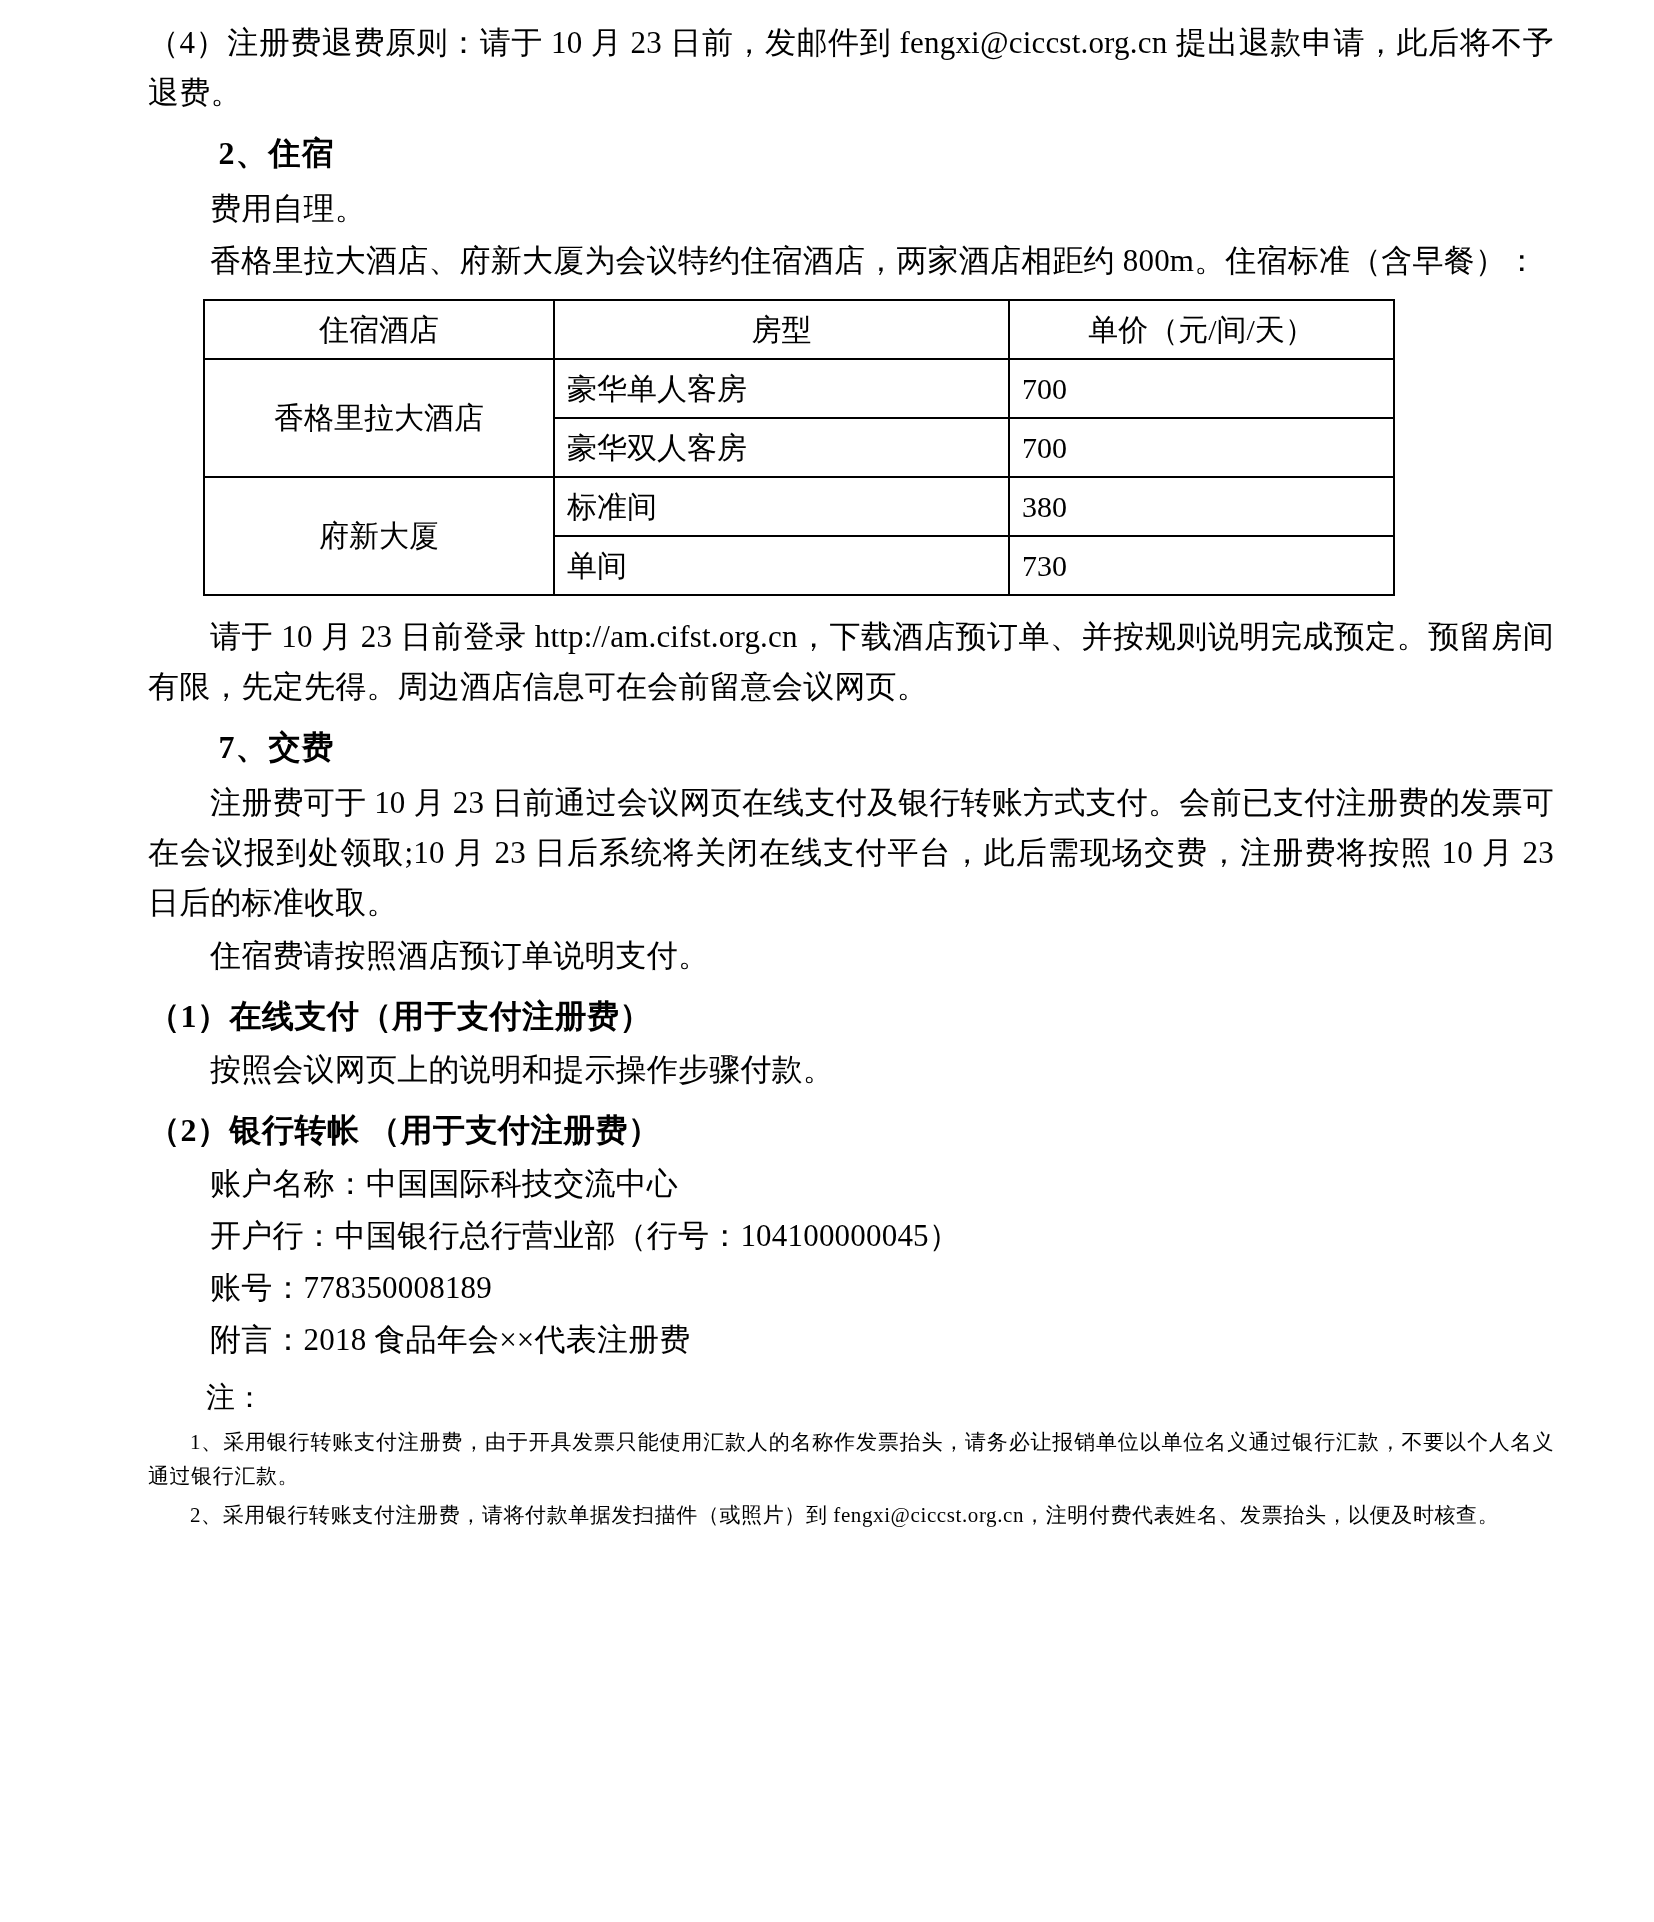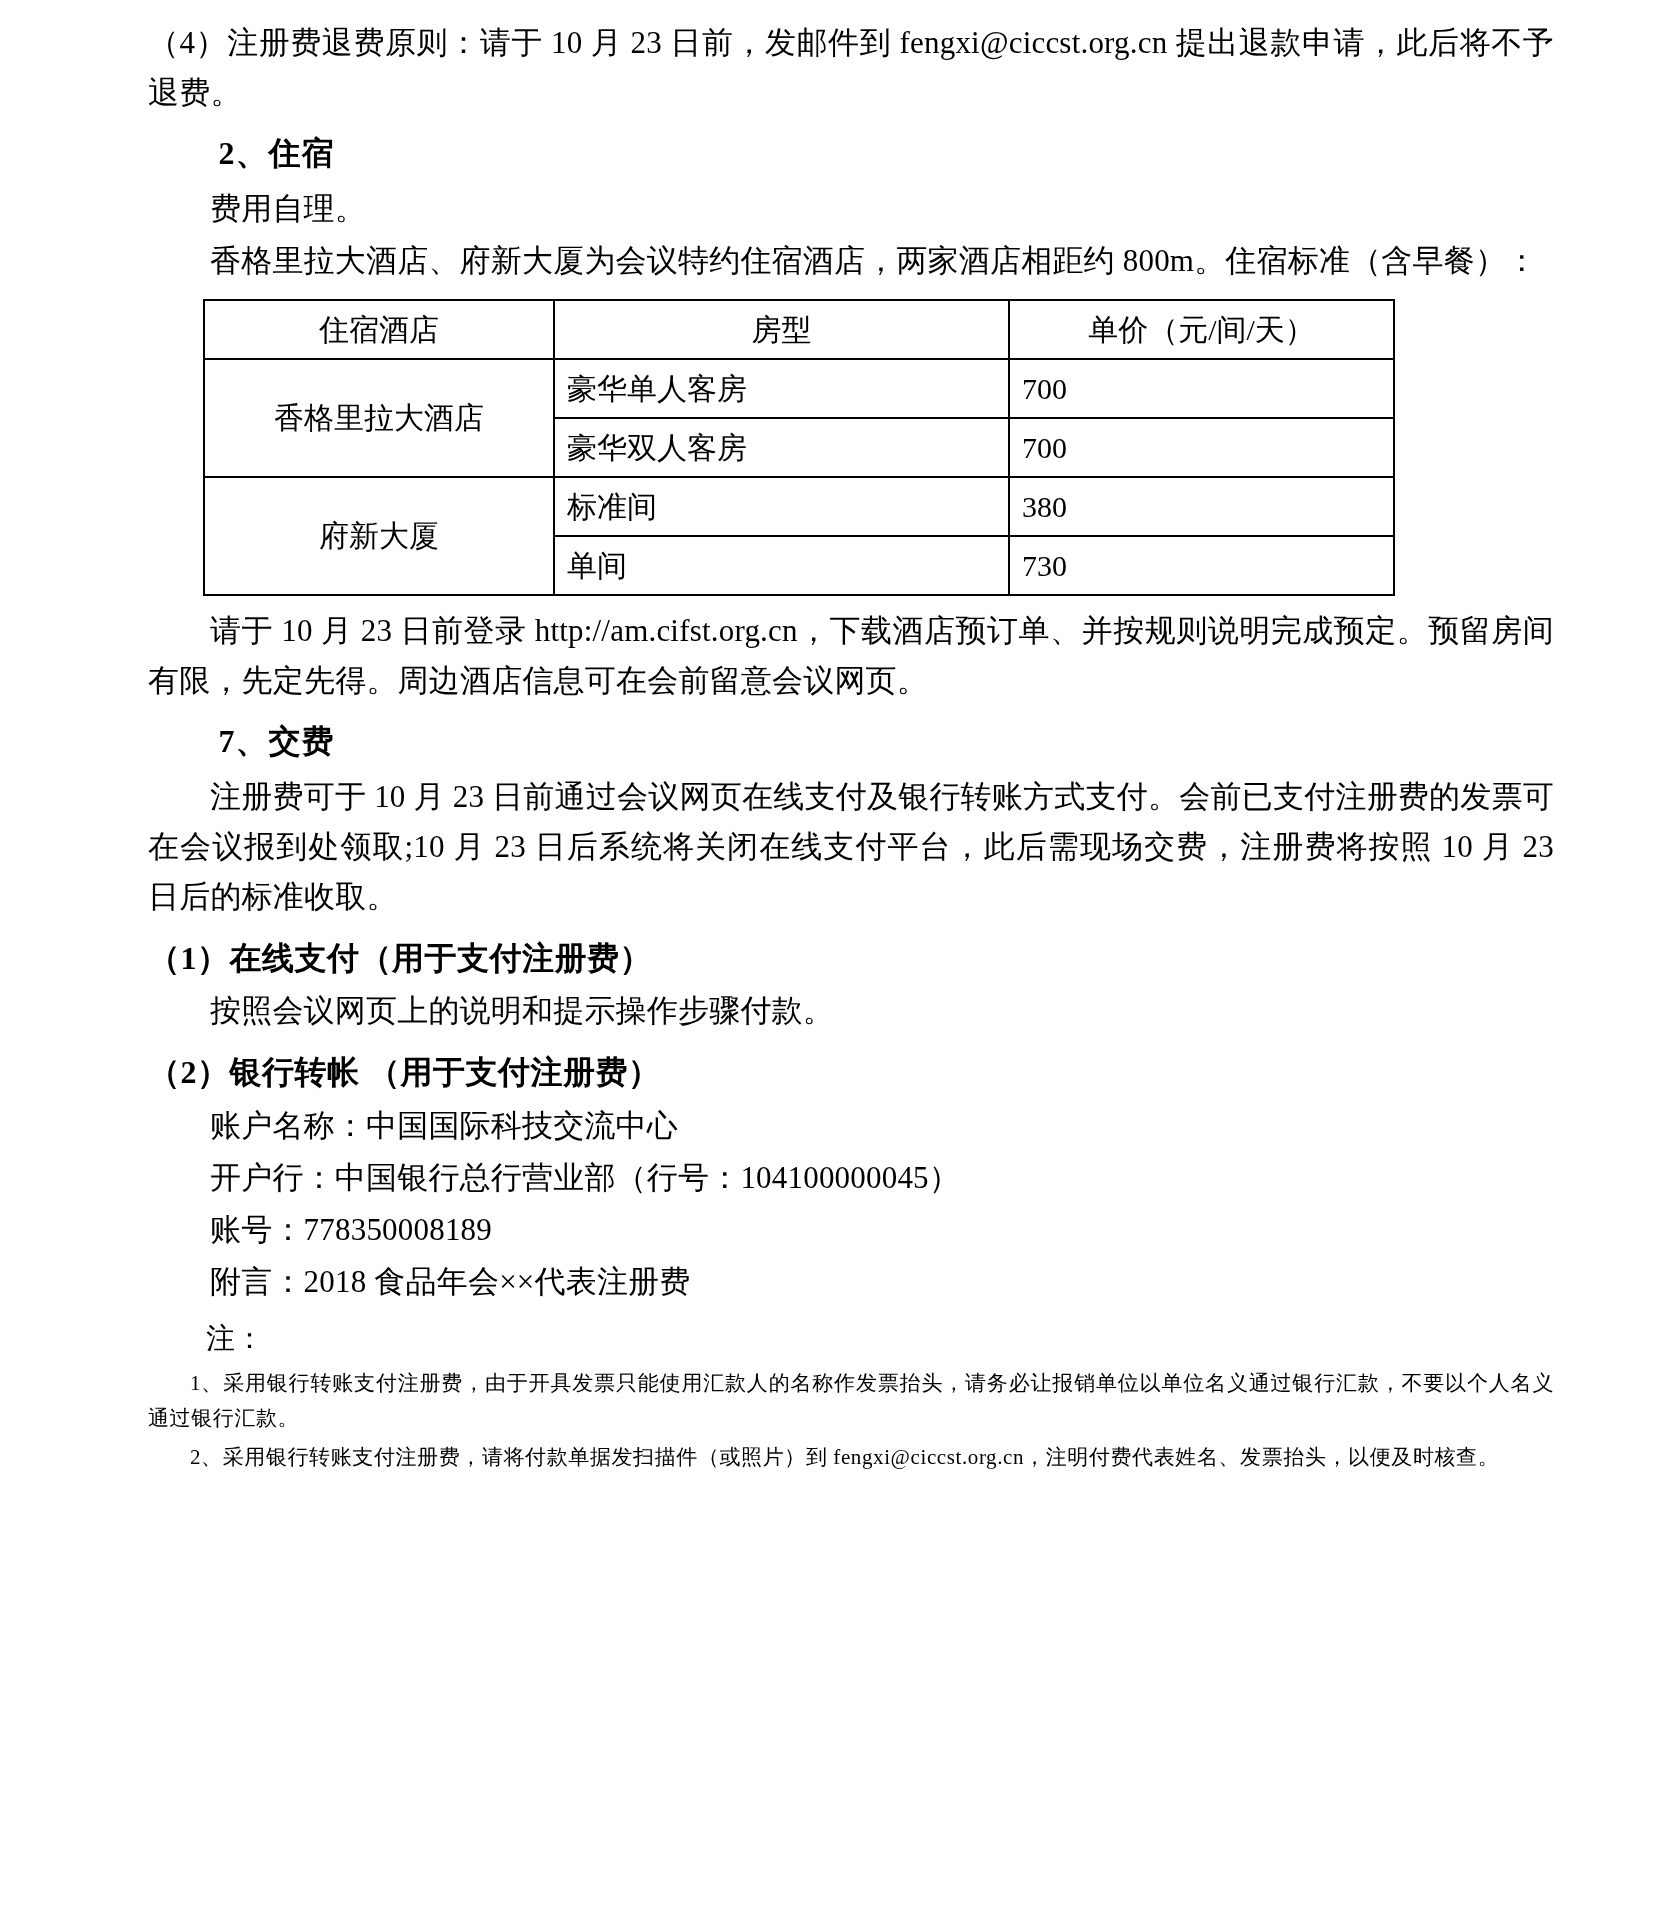--- a/index.html
+++ b/index.html
@@ -61,21 +61,21 @@
   .note-item {
     font-size: 21px;
     line-height: 1.66;
     margin: 4px 0 0 0;
     text-indent: 2em;
     text-align: justify;
     letter-spacing: 0.6px;
   }
   table.hotel {
     border-collapse: collapse;
-    margin: 12px 0 10px 55px;
+    margin: 12px 0 16px 55px;
     width: 1190px;
     table-layout: fixed;
     font-family: Liberation Serif, serif;
   }
   table.hotel td, table.hotel th {
     border: 2px solid #000;
     font-size: 30px;
     font-weight: normal;
     padding: 9px 12px;
     line-height: 1.3;
@@ -143,20 +143,21 @@
       </tr>
     </tbody>
   </table>
 
   <p class="para indent">请于 10 月 23 日前登录 http://am.cifst.org.cn，下载酒店预订单、并按规则说明完成预定。预留房间有限，先定先得。周边酒店信息可在会前留意会议网页。</p>
 
   <h2 class="heading">7、交费</h2>
 
   <p class="para indent">注册费可于 10 月 23 日前通过会议网页在线支付及银行转账方式支付。会前已支付注册费的发票可在会议报到处领取;10 月 23 日后系统将关闭在线支付平台，此后需现场交费，注册费将按照 10 月 23 日后的标准收取。</p>
 
+  <p class="para indent">住宿费请按照酒店预订单说明支付。</p>
 
   <h3 class="subheading">
     <span>（1）在线支付（用于支付注册费）</span>
   </h3>
 
   <p class="para indent">按照会议网页上的说明和提示操作步骤付款。</p>
 
   <h3 class="subheading">
     <span>（2）银行转帐</span>
     <span class="sub-note">（用于支付注册费）</span>

